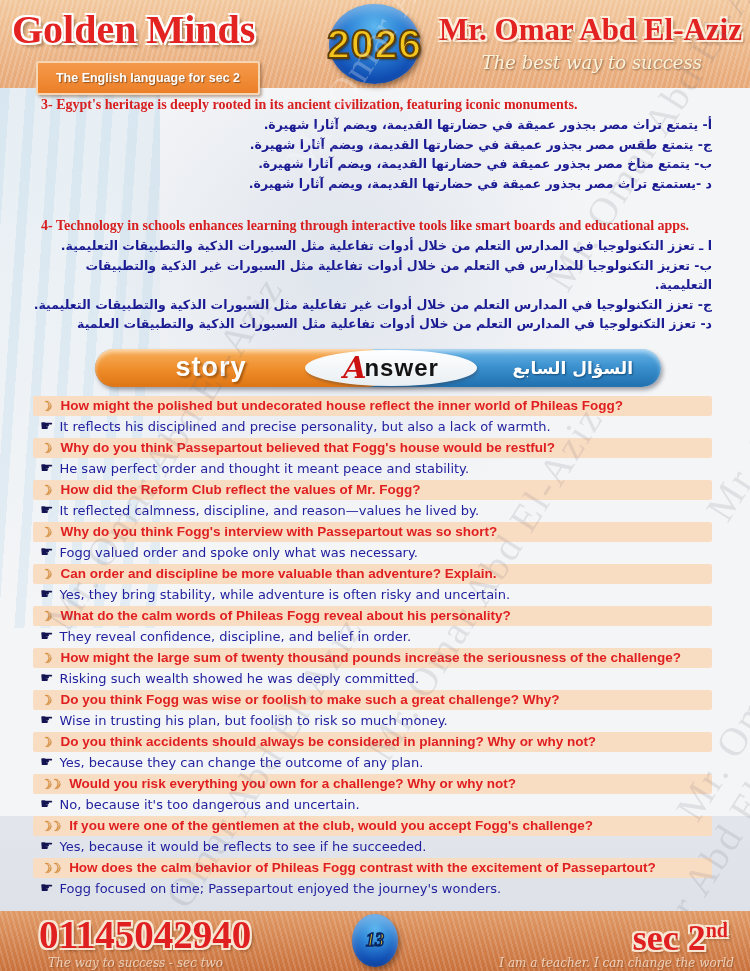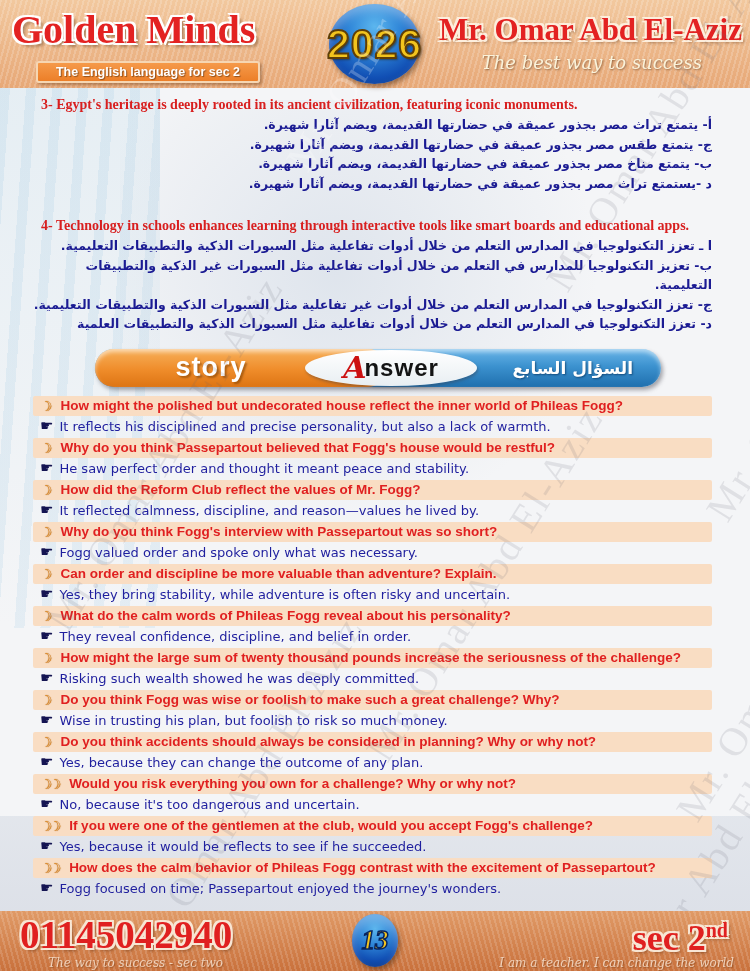--- a/index.html
+++ b/index.html
@@ -42,21 +42,21 @@
       repeating-linear-gradient(105deg, rgba(255,255,255,0.18) 0 2px, rgba(0,0,0,0) 2px 5px),
       linear-gradient(180deg,#f2c89e,#e7a877);
   }
   .brand {
     position:absolute; left:12px; top:6px;
     font-family:"Liberation Serif", serif; font-weight:bold; font-size:40px;
     color:#e32222;
     text-shadow:-2px -2px 0 #fff, 2px -2px 0 #fff, -2px 2px 0 #fff, 2px 2px 0 #fff, 4px 4px 3px rgba(90,50,20,0.45);
   }
   .subject-bar {
-    position:absolute; left:36px; top:61px; width:224px; height:22px;
+    position:absolute; left:36px; top:61px; width:224px; height:34px;
     background:linear-gradient(180deg,#f59a4a,#ec7f28);
     border:2px solid #f6d6b2; border-radius:3px;
     box-shadow:2px 2px 3px rgba(90,50,20,0.4);
     display:flex; align-items:center; justify-content:center;
     color:#fff; font-weight:bold; font-size:12.5px; text-shadow:1px 1px 1px rgba(0,0,0,0.4);
   }
   .globe {
     position:absolute; border-radius:50%;
     background:radial-gradient(circle at 50% 28%, #5cb6ee 0%, #2f86d8 35%, #114fb4 70%, #07307e 100%);
     box-shadow:inset 0 6px 10px rgba(255,255,255,0.35), 2px 3px 5px rgba(70,40,15,0.5);
@@ -157,32 +157,33 @@
     position:absolute; left:0; bottom:0; width:100%; height:60px; z-index:8;
     background:
       repeating-linear-gradient(75deg, rgba(255,255,255,0.14) 0 2px, rgba(0,0,0,0) 2px 5px),
       linear-gradient(180deg,#e09a66,#c9713c);
   }
   .phone {
     position:absolute; left:20px; top:1px;
     font-family:"Liberation Serif", serif; font-weight:bold; font-size:39px;
     color:#e02020;
     text-shadow:-2px -2px 0 #f8e6d4, 2px -2px 0 #f8e6d4, -2px 2px 0 #f8e6d4, 2px 2px 0 #f8e6d4, 3px 3px 3px rgba(90,40,10,0.5);
+    padding-left:19px;
   }
   .script {
     position:absolute; bottom:1px;
     font-family:"DejaVu Serif", serif; font-style:italic; font-size:12px;
     color:rgba(255,242,228,0.72); text-shadow:1px 1px 1px rgba(120,60,20,0.5);margin-left:20px;
   }
   .script.left { left:28px; }
   .script.right { right:16px; }
   .globe.g-13 { left:352px; top:3px; width:46px; height:53px; }
   .page-num {
     font-family:"Liberation Serif", serif; font-style:italic; font-weight:bold;
-    font-size:27px; color:#f2c41e; -webkit-text-stroke:1.5px #07245e;
+    font-size:18px; color:#f2c41e; -webkit-text-stroke:1.5px #07245e;
   }
   .sec2 {
     position:absolute; right:22px; top:6px;
     font-family:"Liberation Serif", serif; font-weight:bold; font-size:36px;
     color:#e02020;
     text-shadow:-2px -2px 0 #f8e6d4, 2px -2px 0 #f8e6d4, -2px 2px 0 #f8e6d4, 2px 2px 0 #f8e6d4, 3px 3px 3px rgba(90,40,10,0.5);
   }
   .sec2 sup { font-size:20px; }
 </style>
 </head>

